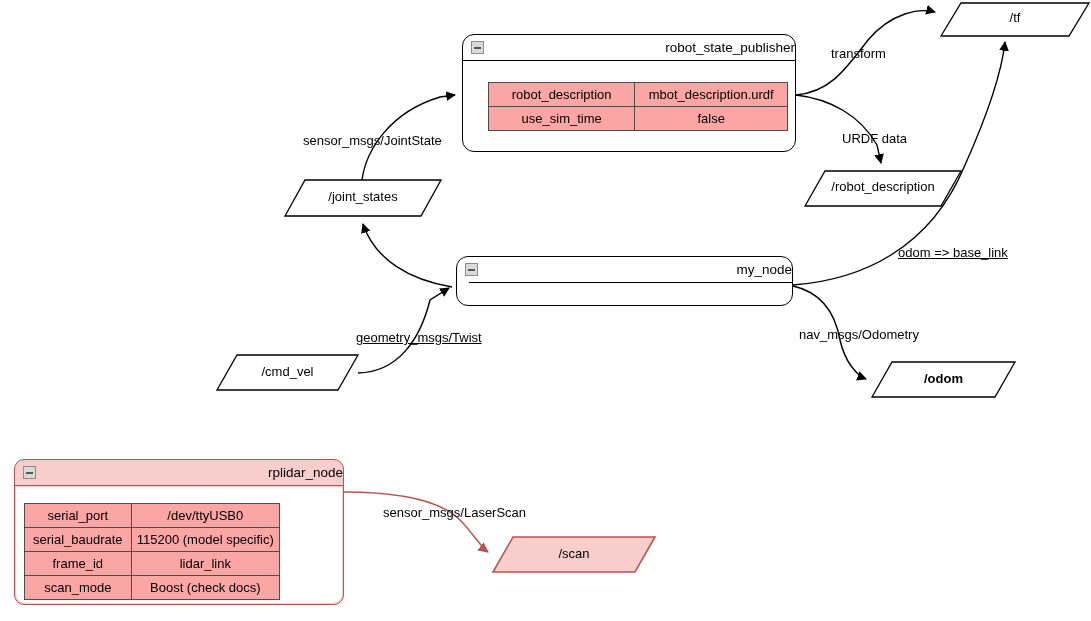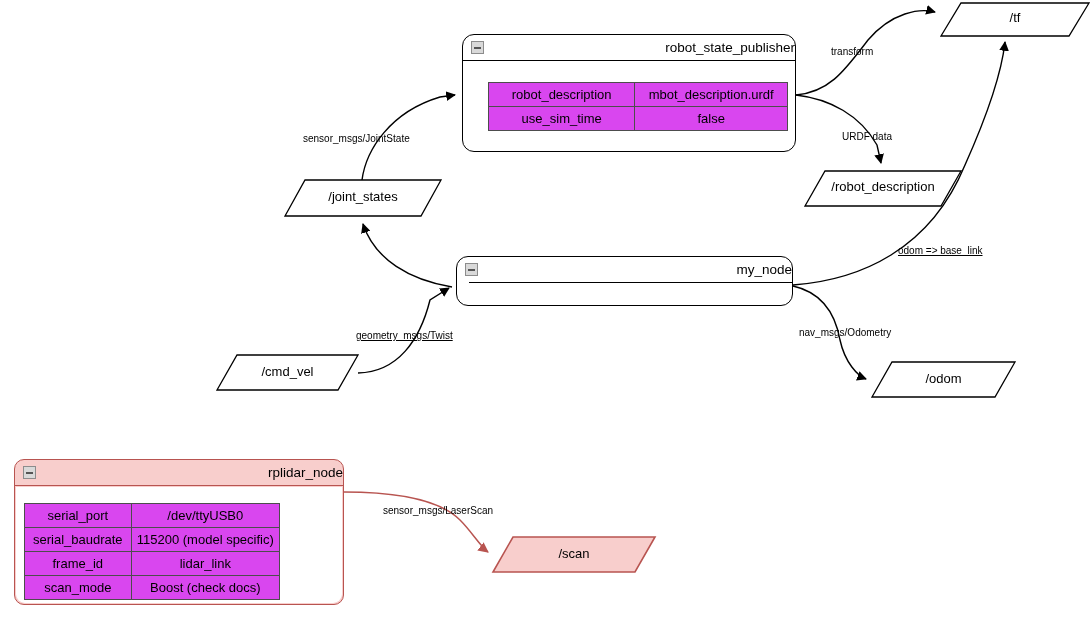--- a/index.html
+++ b/index.html
@@ -81,36 +81,36 @@
     border-collapse: collapse;
     font-size: 13px;
     color: #000000;
     background: #ffffff;
   }
   .prop-table td {
     border: 1.2px solid #4d4d4d;
     text-align: center;
     padding: 1px 4px;
     height: 21px;
-    background: #d946ef;
+    background: #fca5a5;
     white-space: nowrap;
   }
   
   .topic-label {
     position: absolute;
     text-align: center;
     font-size: 13px;
     color: #000000;
     white-space: nowrap;
     pointer-events: none;
   }
   
   .edge-label {
     position: absolute;
-    font-size: 10px;
+    font-size: 13px;
     color: #000000;
     white-space: nowrap;
     background: transparent;
   }
 </style>
 </head>
 <body>
 
 <div id="canvas">
 
@@ -154,21 +154,21 @@
   </svg>
 
   <div class="topic-label" style="left:941px; top:10px; width:148px;">/tf</div>
 
   <div class="topic-label" style="left:805px; top:179px; width:156px;">/robot_description</div>
 
   <div class="topic-label" style="left:285px; top:189px; width:156px;">/joint_states</div>
 
   <div class="topic-label" style="left:217px; top:364px; width:141px;">/cmd_vel</div>
 
-  <div class="topic-label" style="left:872px; top:371px; width:143px;">/odom</div>
+  <div class="topic-label" style="left:872px; top:371px; width:143px;font-weight:bold;">/odom</div>
 
   <div class="topic-label" style="left:493px; top:546px; width:162px;">/scan</div>
 
   <div class="edge-label" style="left:303px; top:133px;">sensor_msgs/JointState</div>
 
   <div class="edge-label" style="left:356px; top:330px;text-decoration:underline;">geometry_msgs/Twist</div>
 
   <div class="edge-label" style="left:831px; top:46px;">transform</div>
 
   <div class="edge-label" style="left:842px; top:131px;">URDF data</div>

